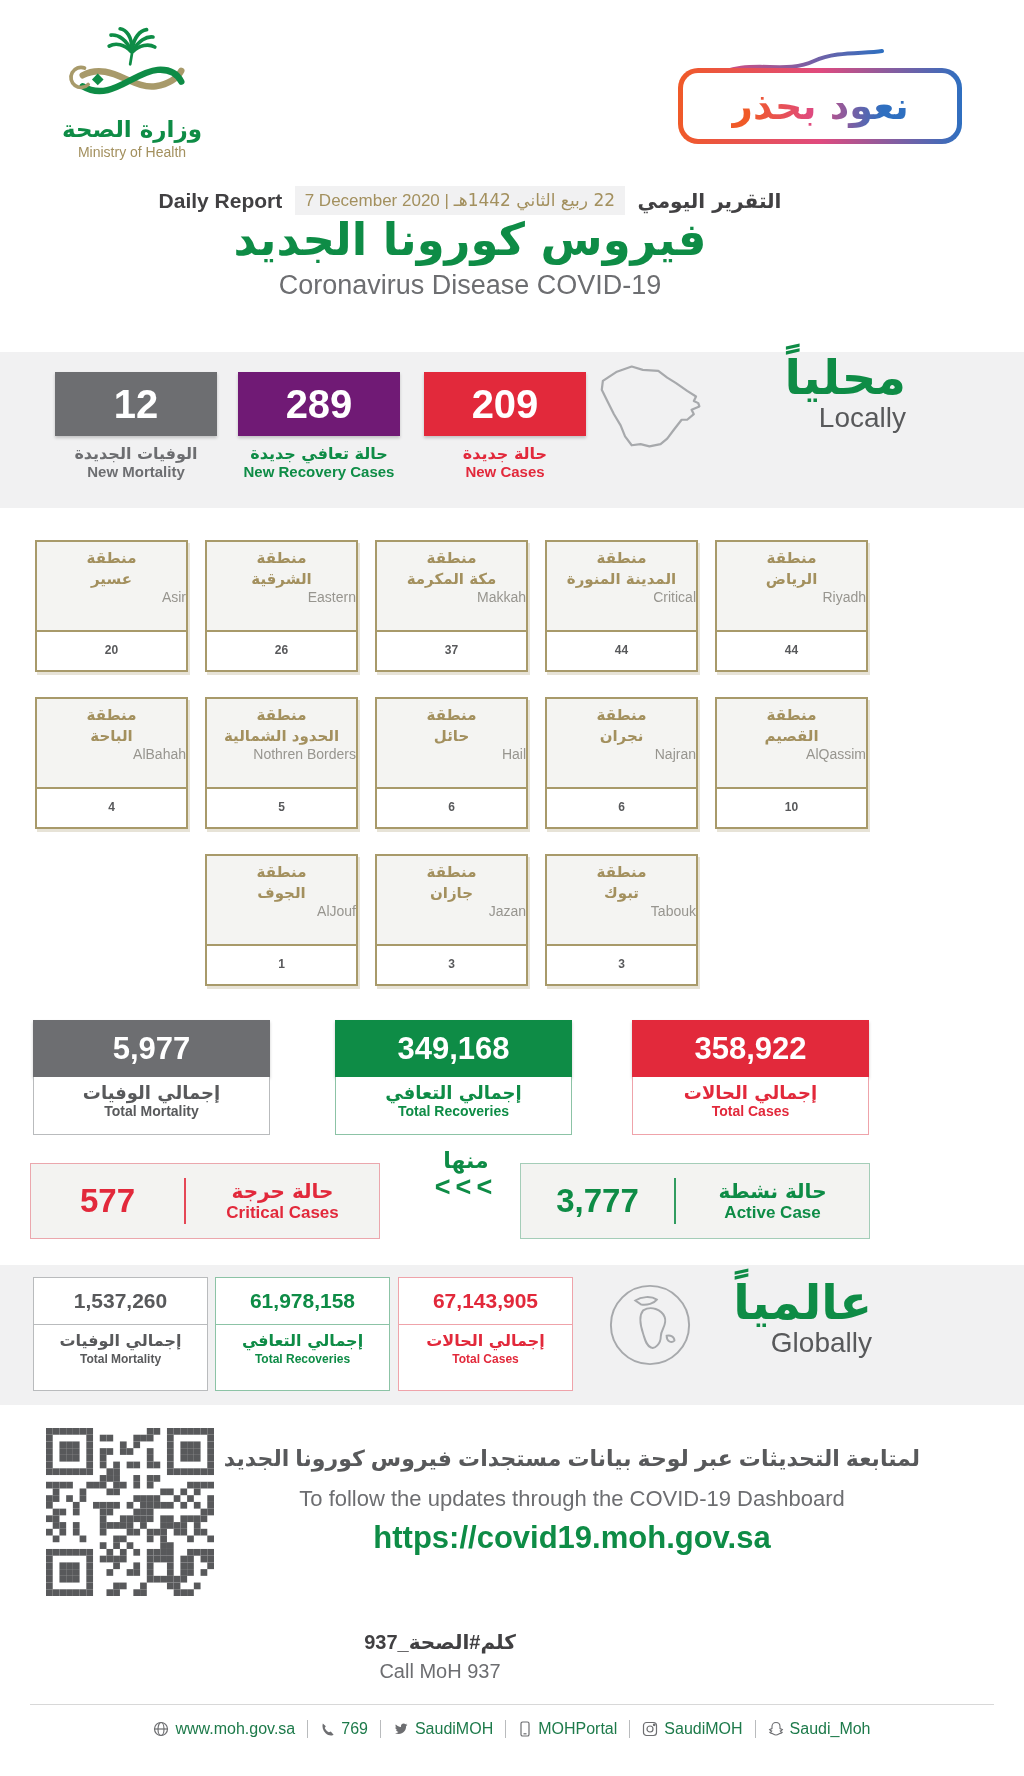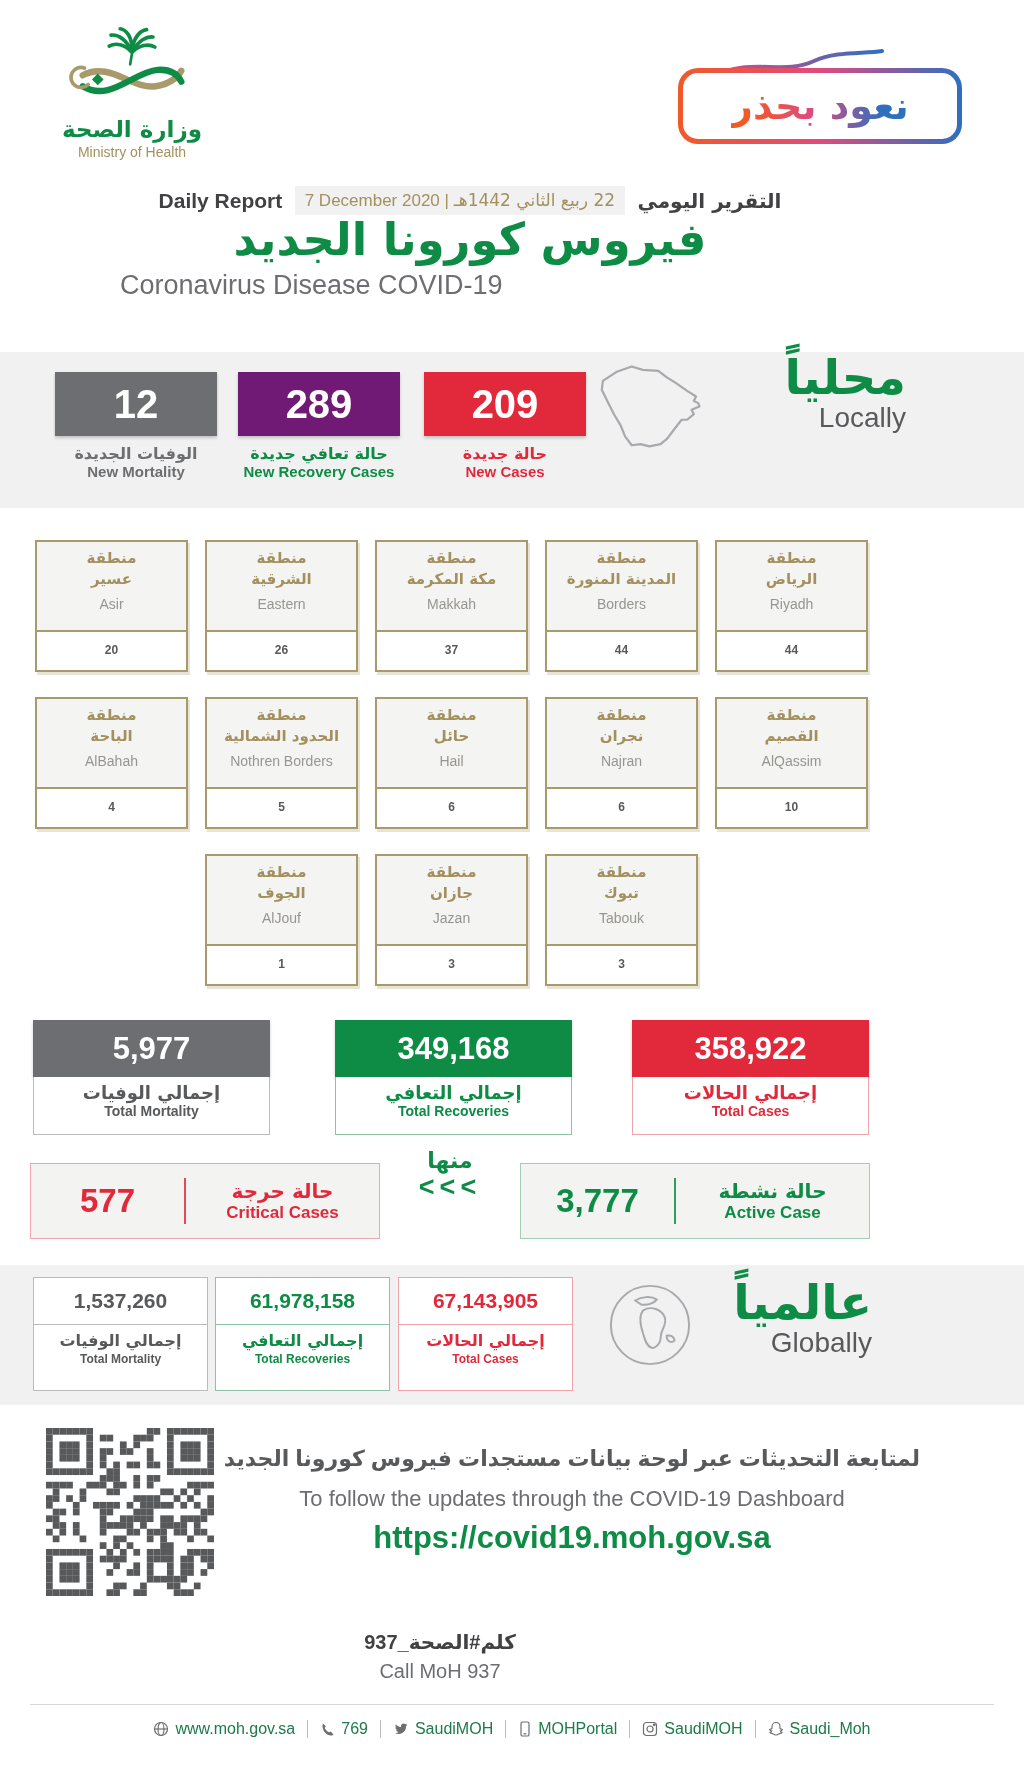--- a/index.html
+++ b/index.html
@@ -20,62 +20,62 @@
   .badge-text{font-size:38px;font-weight:bold;direction:rtl;
               background:linear-gradient(90deg,#f05a28 10%,#e04a7e 45%,#2e6fc0 85%);
               -webkit-background-clip:text;background-clip:text;color:transparent;}
   #title-row{position:absolute;left:120px;top:186px;width:700px;text-align:center;white-space:nowrap;}
   #title-row .dr-en{font-size:21px;font-weight:bold;color:#414042;vertical-align:middle;}
   #title-row .chip{display:inline-block;background:#f1f1f2;color:#a3905e;font-size:17px;
                    padding:4px 10px;margin:0 8px;vertical-align:middle;}
   #title-row .dr-ar{font-size:20px;font-weight:bold;color:#414042;vertical-align:middle;}
   #title-ar{position:absolute;left:120px;top:213px;width:700px;text-align:center;
             font-size:45px;font-weight:bold;color:#0e8c46;direction:rtl;}
-  #title-en{position:absolute;left:120px;top:270px;width:700px;text-align:left;font-size:27px;color:#6d6e71;}
+  #title-en{position:absolute;left:120px;top:270px;width:700px;text-align:center;font-size:27px;color:#6d6e71;}
   
   #locally-band{top:352px;height:156px;}
   .stat{position:absolute;width:162px;text-align:center;top:20px;}
   .stat .num{height:64px;line-height:64px;font-size:40px;font-weight:bold;color:#fff;box-shadow:0 2px 3px rgba(0,0,0,.2);}
   .stat .lar{margin-top:8px;font-size:16px;font-weight:bold;direction:rtl;}
   .stat .len{font-size:15px;font-weight:bold;}
   #stat-mortality{left:55px;} #stat-mortality .num{background:#6d6e71;} #stat-mortality .lar,#stat-mortality .len{color:#6d6e71;}
   #stat-recovery{left:238px;} #stat-recovery .num{background:#701a75;} #stat-recovery .lar,#stat-recovery .len{color:#0e8c46;}
   #stat-cases{left:424px;} #stat-cases .num{background:#e2293b;} #stat-cases .lar,#stat-cases .len{color:#e2293b;}
   #ksa-map{position:absolute;left:594px;top:4px;}
   #locally-heading{position:absolute;right:118px;top:0;text-align:right;}
   .h-ar{font-size:48px;font-weight:bold;color:#0e8c46;line-height:1.05;direction:rtl;}
   .h-en{font-size:28px;color:#58595b;}
   
   .rcard{position:absolute;width:153px;height:132px;border:2px solid #a89a6a;background:#fff;
          box-sizing:border-box;text-align:center;box-shadow:2px 3px 0 rgba(170,155,110,.28);}
   .rcard .rtop{background:#f4f4f2;height:90px;border-bottom:2px solid #a89a6a;box-sizing:border-box;padding-top:7px;}
   .rcard .prefix{font-size:15px;font-weight:bold;color:#a3905e;direction:rtl;}
   .rcard .rname{font-size:15px;font-weight:bold;color:#a3905e;direction:rtl;margin-top:3px;}
-  .rcard .ename{font-size:14px;color:#97958f;margin-top:8px;}
+  .rcard .ename{font-size:14px;color:#97958f;margin-top:1px;text-align:right;}
   .rcard .rnum{font-size:12px;font-weight:bold;color:#58595b;line-height:36px;}
   
   .tcard{position:absolute;top:1020px;width:237px;text-align:center;}
   .tcard .tnum{height:57px;line-height:57px;font-size:31px;font-weight:bold;color:#fff;box-shadow:0 2px 3px rgba(0,0,0,.2);}
   .tcard .tlabels{background:#fff;border:1px solid;border-top:none;height:58px;box-sizing:border-box;padding-top:5px;}
   .tcard .tar{font-size:18px;font-weight:bold;direction:rtl;}
   .tcard .ten{font-size:14px;font-weight:bold;}
   #tcard-mortality{left:33px;} #tcard-mortality .tnum{background:#6d6e71;} #tcard-mortality .tlabels{border-color:#b9bbbd;color:#58595b;}
   #tcard-recoveries{left:335px;} #tcard-recoveries .tnum{background:#0e8c46;} #tcard-recoveries .tlabels{border-color:#8cc3a6;color:#0e8c46;}
   #tcard-cases{left:632px;} #tcard-cases .tnum{background:#e2293b;} #tcard-cases .tlabels{border-color:#efa3aa;color:#e2293b;}
   
   .sumbox{position:absolute;top:1163px;height:76px;background:#f3f3f1;box-sizing:border-box;
           display:flex;align-items:center;}
   #critical-box{left:30px;width:350px;border:1px solid #eba7ad;color:#e2293b;}
   #active-box{left:520px;width:350px;border:1px solid #a4cdb8;color:#0e8c46;}
   .sv{flex:0 0 44%;font-size:33px;font-weight:bold;text-align:center;}
   .sdiv{width:2px;height:46px;background:currentColor;opacity:.85;}
   .slabels{flex:1;text-align:center;}
   .sar{font-size:20px;font-weight:bold;direction:rtl;}
   .sen{font-size:17px;font-weight:bold;}
-  #minha{position:absolute;left:400px;top:1148px;width:100px;text-align:center;color:#0e8c46;}
+  #minha{position:absolute;left:416px;top:1148px;width:100px;text-align:center;color:#0e8c46;}
   #minha .minha-ar{font-size:22px;font-weight:bold;direction:rtl;}
   #minha .minha-arrows{font-size:27px;font-weight:bold;letter-spacing:5px;line-height:1.1;}
   
   #globally-band{top:1265px;height:140px;}
   .gcard{position:absolute;top:12px;width:175px;height:114px;background:#fff;border:1px solid;
          box-sizing:border-box;text-align:center;}
   .gcard .gnum{height:46px;line-height:46px;font-size:21px;font-weight:bold;border-bottom:1px solid;}
   .gcard .gar{font-size:16px;font-weight:bold;margin-top:6px;direction:rtl;}
   .gcard .gen{font-size:12px;font-weight:bold;margin-top:2px;}
   #gcard-mortality{left:33px;border-color:#b9bbbd;color:#58595b;} #gcard-mortality .gnum{border-color:#b9bbbd;}
@@ -203,21 +203,21 @@
         <div class="prefix ar" dir="rtl">منطقة</div>
       <div class="rname ar" dir="rtl">مكة المكرمة</div>
       <div class="ename">Makkah</div>
       </div>
     <div class="rnum">37</div>
   </div>
   <div class="rcard" style="left:545px;top:540px">
     <div class="rtop">
         <div class="prefix ar" dir="rtl">منطقة</div>
       <div class="rname ar" dir="rtl">المدينة المنورة</div>
-      <div class="ename">Borders</div>
+      <div class="ename">Critical</div>
       </div>
     <div class="rnum">44</div>
   </div>
   <div class="rcard" style="left:715px;top:540px">
     <div class="rtop">
         <div class="prefix ar" dir="rtl">منطقة</div>
       <div class="rname ar" dir="rtl">الرياض</div>
       <div class="ename">Riyadh</div>
       </div>
     <div class="rnum">44</div>

